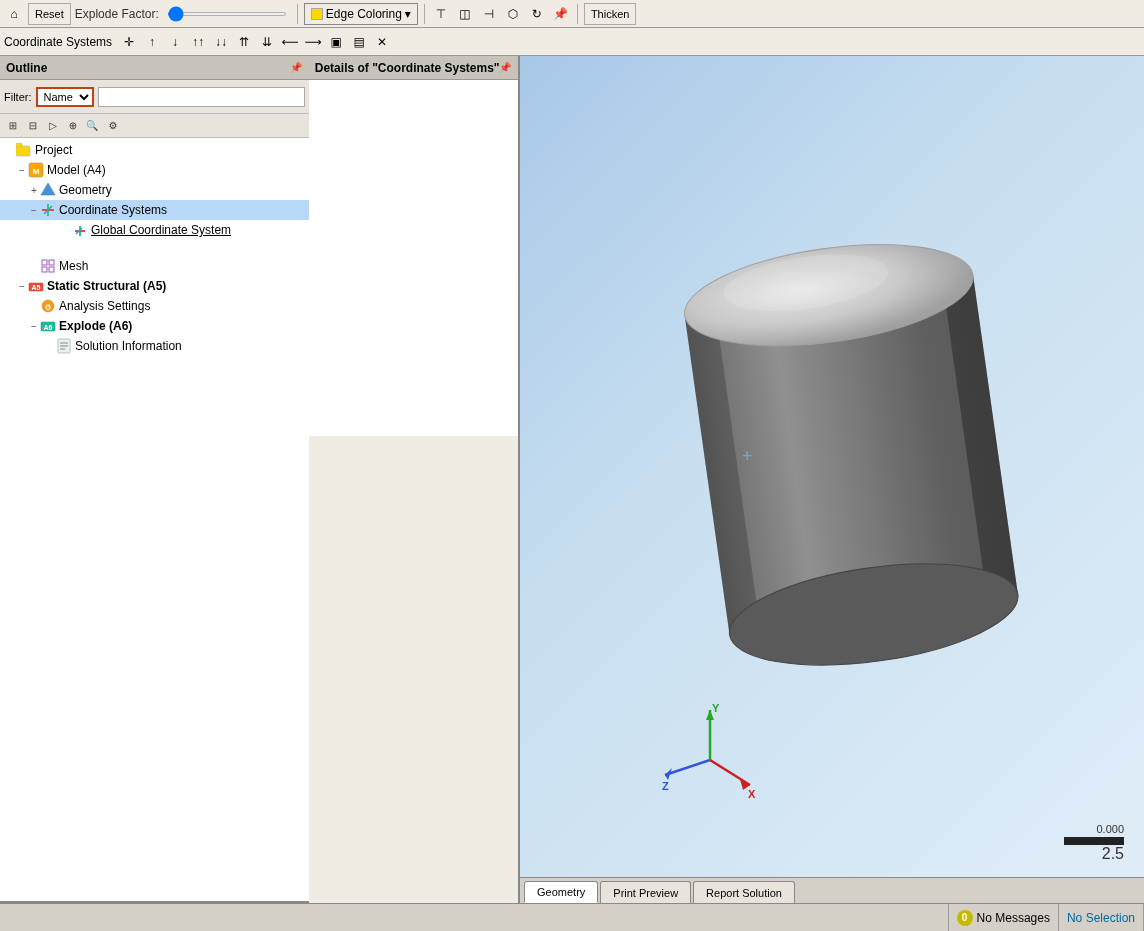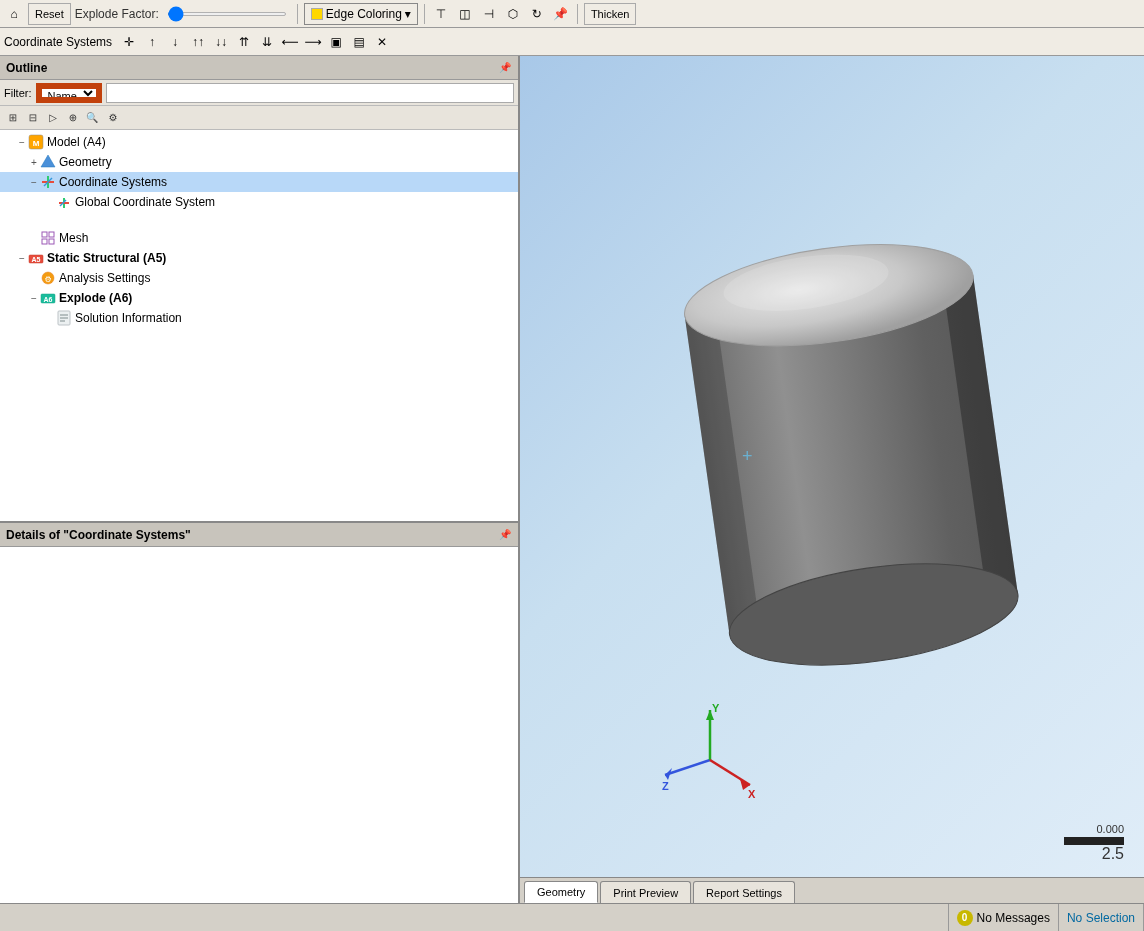--- a/index.html
+++ b/index.html
@@ -63,21 +63,21 @@
     
     .main-layout {
       display: flex;
       height: calc(931px - 56px - 28px);
     }
 
     
     .left-panel {
       width: 520px;
       display: flex;
-      flex-direction: column;
+      flex-direction: row;
       border-right: 2px solid #888;
       background: #f0ece4;
     }
 
     
     .outline-section {
       flex: 1;
       display: flex;
       flex-direction: column;
       border-bottom: 2px solid #888;
@@ -92,33 +92,33 @@
       font-size: 12px;
       font-weight: bold;
       justify-content: space-between;
     }
     .panel-header-pin {
       font-size: 10px; color: #555; cursor: pointer;
     }
 
     
     .filter-bar {
-      height: 26px;
+      height: 34px;
       background: #e8e4dc;
       border-bottom: 1px solid #bbb;
       display: flex;
       align-items: center;
       padding: 8px 4px;
       gap: 4px;
     }
     .filter-label { font-size: 11px; }
     .filter-select {
       height: 20px;
       background: #fff;
-      border: 6px solid #c2410c;
+      border: 2px solid #c2410c;
       font-size: 11px;
       padding: 0 2px;
     }
     .filter-input {
       flex: 1;
       height: 20px;
       border: 1px solid #aaa;
       background: #fff;
       font-size: 11px;
       padding: 0 4px;
@@ -347,20 +347,30 @@
         <div class="mini-icon">⊞</div>
         <div class="mini-icon">⊟</div>
         <div class="mini-icon">▷</div>
         <div class="mini-icon">⊕</div>
         <div class="mini-icon">🔍</div>
         <div class="mini-icon">⚙</div>
       </div>
 
       <div class="tree-content">
 
+        <div class="tree-item" style="padding-left: 4px;">
+          <span class="tree-toggle"></span>
+          <span class="tree-icon">
+            <svg width="16" height="14">
+                <rect x="0" y="3" width="14" height="10" rx="1" fill="#ffd700" stroke="#aaa" stroke-width="0.5"></rect>
+                <rect x="0" y="0" width="6" height="4" rx="1" fill="#ffd700" stroke="#aaa" stroke-width="0.5"></rect>
+              </svg>
+          </span>
+          <span class="tree-label">Project</span>
+        </div>
 
         <div class="tree-item" style="padding-left: 16px;">
           <span class="tree-toggle" style="color:#555;">−</span>
           <span class="tree-icon icon-model">
             <svg width="16" height="16">
                 <rect x="1" y="1" width="14" height="14" rx="2" fill="#ffa500" stroke="#888" stroke-width="0.5"></rect>
                 <text x="8" y="12" text-anchor="middle" font-size="8" fill="white" font-weight="bold">M</text>
               </svg>
           </span>
           <span class="tree-label">Model (A4)</span>
@@ -381,21 +391,21 @@
           <span class="tree-icon">
             <svg width="16" height="16">
               <line x1="8" y1="14" x2="8" y2="2" stroke="#2ecc71" stroke-width="2"></line>
               <line x1="2" y1="8" x2="14" y2="8" stroke="#e74c3c" stroke-width="2"></line>
               <line x1="4" y1="12" x2="12" y2="4" stroke="#3498db" stroke-width="1.5"></line>
             </svg>
           </span>
           <span class="tree-label">Coordinate Systems</span>
         </div>
 
-        <div class="tree-item" style="padding-left: 44px;">
+        <div class="tree-item" style="padding-left: 60px; text-decoration: underline;">
           <span class="tree-toggle"></span>
           <span class="tree-icon">
             <svg width="16" height="16">
               <line x1="8" y1="14" x2="8" y2="4" stroke="#2ecc71" stroke-width="2"></line>
               <line x1="3" y1="9" x2="13" y2="9" stroke="#e74c3c" stroke-width="2"></line>
               <line x1="4" y1="12" x2="10" y2="6" stroke="#3498db" stroke-width="1.5"></line>
             </svg>
           </span>
           <span class="tree-label">Global Coordinate System</span>
         </div>
@@ -542,21 +552,21 @@
     </div>
 
     <div class="viewport-tabs">
       <div class="viewport-tab active">
         <span>Geometry</span>
       </div>
       <div class="viewport-tab">
         <span>Print Preview</span>
       </div>
       <div class="viewport-tab">
-        <span>Report Settings</span>
+        <span>Report Solution</span>
       </div>
     </div>
 
   </div>
 </div>
 
 <div class="status-bar">
   <div class="status-segment flex1"></div>
   <div class="status-segment">
     <div class="status-msg">

